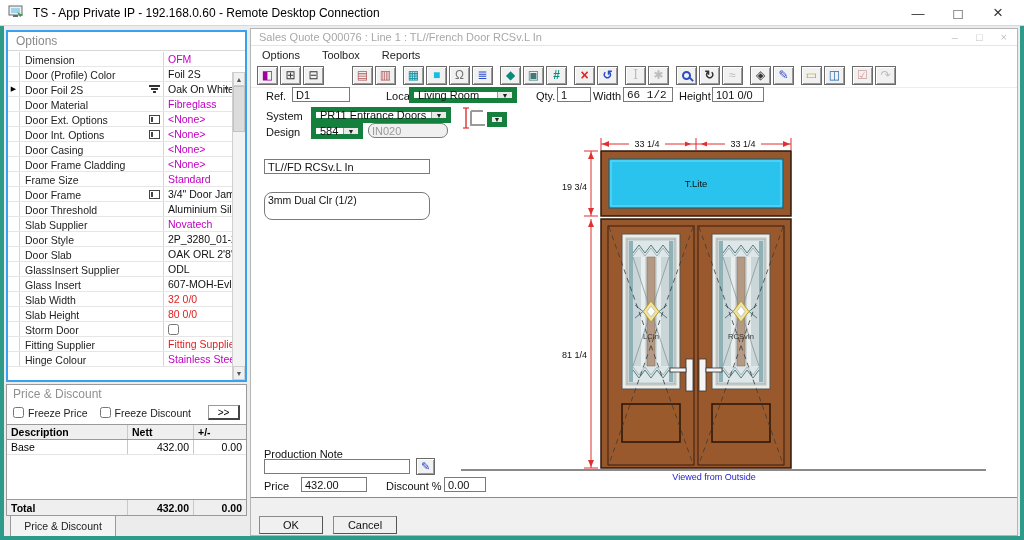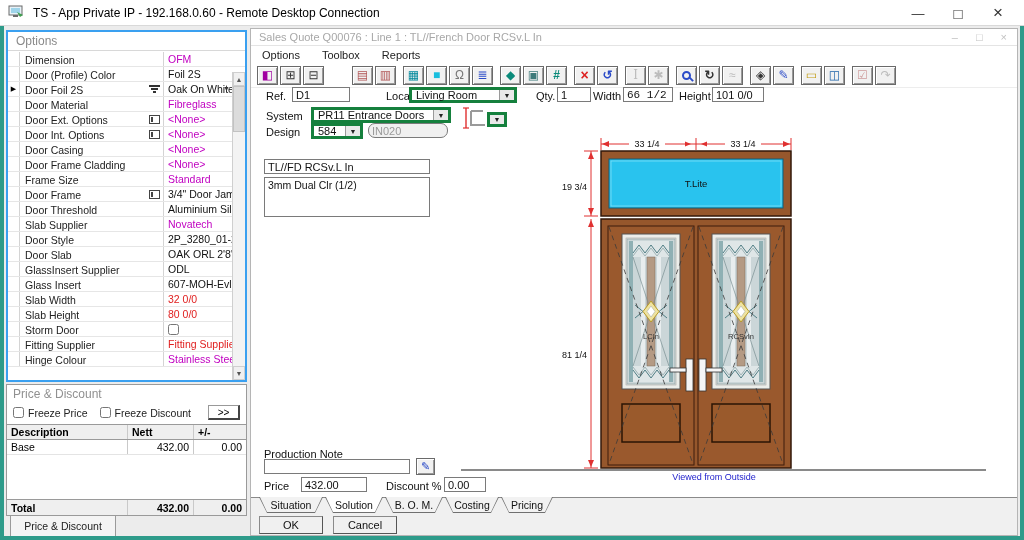--- a/index.html
+++ b/index.html
@@ -57,21 +57,21 @@
   .qmenu span { padding:0 11px; }
   .qtoolbar { height:25px; display:flex; align-items:center; padding-left:6px; border-bottom:1px solid #ededed; }
   .tbb { width:21px; height:19px; margin-right:2px; background:#f1f1f1; border:1px solid #6a6a6a; box-shadow:inset 1px 1px 0 #fff, inset -1px -1px 0 #9a9a9a; display:flex; align-items:center; justify-content:center; font-size:12px; line-height:1; padding:0; font-family:inherit; }
   .tc-mag{color:#a000a0}.tc-k{color:#333}.tc-red{color:#b05555}.tc-teal{color:#00889c}.tc-cyan{color:#19bede}.tc-gray{color:#777}.tc-blue{color:#2b4bc8}.tc-grn{color:#0a8a7a}.tc-frame{color:#3e7b7b}.tc-x{color:#dd2222;font-weight:bold;font-size:14px}.tc-dis{color:#bcbcbc}.tc-yel{color:#c09a10}.tc-win{color:#2266aa}.tc-chk{color:#cf9d9d}
   .mag { position:relative; width:9px; height:9px; border:2px solid #2b4bc8; border-radius:50%; display:inline-block; }
   .mag::after { content:""; position:absolute; width:6px; height:2px; background:#2b4bc8; right:-5px; bottom:-2px; transform:rotate(45deg); }
 
   .flabel { position:absolute; font-size:11px; color:#111; white-space:nowrap; }
   .fin { position:absolute; height:15px; border:1px solid #7a7a7a; font-size:11px; padding:0 3px; font-family:inherit; background:#fff; color:#111; }
   .fin:disabled { background:#f0f0f0; color:#9a9a9a;border-radius:7px; }
-  .fsel { position:absolute; height:16px; border:3px solid #15803d; font-size:11px; display:flex; align-items:center; padding-left:4px; background:#fff; color:#111; white-space:nowrap;text-align:center; }
+  .fsel { position:absolute; height:16px; border:5px solid #15803d; font-size:11px; display:flex; align-items:center; padding-left:4px; background:#fff; color:#111; white-space:nowrap;text-align:center; }
   .fsel .da { margin-left:auto; width:15px; align-self:stretch; background:#e9e9e9; border-left:1px solid #9a9a9a; display:flex; align-items:center; justify-content:center; font-size:7px; color:#222; }
   .ftxt { position:absolute; border:1px solid #7a7a7a; font-size:10.5px; padding:1px 3px; font-family:inherit; background:#fff; color:#111; resize:none; overflow:hidden; }
   .editbtn { position:absolute; width:19px; height:17px; background:#f1f1f1; border:1px solid #6a6a6a; box-shadow:inset 1px 1px 0 #fff, inset -1px -1px 0 #9a9a9a; font-size:11px; color:#2b4bc8; display:flex; align-items:center; justify-content:center; }
 
   .drawing { position:absolute; left:200px; top:105px; width:560px; height:352px; }
   .drawing text { font-family:"Liberation Sans", sans-serif; }
 
   .qgray { position:absolute; left:0; top:468px; width:766px; height:38px; background:#f0f0f0; border-top:1px solid #8a8a8a; }
   .tabs { position:absolute; left:8px; top:468px; display:flex; gap:2px; z-index:3; }
   .tab { position:relative; height:16px; clip-path:polygon(0 0,100% 0,calc(100% - 8px) 100%,8px 100%); background:#707070; display:flex; align-items:center; justify-content:center; font-size:10.5px; color:#111; }
@@ -412,21 +412,21 @@
     </div>
 
     <span class="flabel" style="left:15px;top:97px">Design</span>
     <div class="fsel" style="left:60px;top:94px;width:52px">
       <span>584</span>
       <span class="da">▼</span>
     </div>
     <input class="fin" style="left: 117px; top: 94px; width: 80px;" disabled="" value="IN020">
 
     <input class="fin" style="left: 13px; top: 130px; width: 166px;" value="TL//FD RCSv.L In">
-    <textarea class="ftxt" style="left: 13px; top: 148px; width: 166px; height: 40px;">3mm Dual Clr (1/2)</textarea>
+    <textarea class="ftxt" style="left: 13px; top: 163px; width: 166px; height: 28px; border-radius: 8px;">3mm Dual Clr (1/2)</textarea>
 
     <svg class="drawing" viewBox="0 0 560 352">
 
       <rect x="150" y="17" width="190" height="65" fill="#96572c" stroke="#33190a" stroke-width="1.5"></rect>
       <rect x="158" y="25" width="174" height="49" fill="#29c3ee" stroke="#115e78" stroke-width="1"></rect>
       <rect x="160" y="27" width="170" height="45" fill="none" stroke="#7fe0f8" stroke-width="0.8"></rect>
       <text x="245" y="53" font-size="9.5" fill="#111" text-anchor="middle">T.Lite</text>
 
       <rect x="150" y="85" width="190" height="249" fill="#96572c" stroke="#33190a" stroke-width="1.5"></rect>
       <rect x="157" y="92" width="86" height="239" fill="#9a592d" stroke="#3c1d0c" stroke-width="1"></rect>
@@ -518,34 +518,17 @@
     <input class="fin" style="left: 13px; top: 430px; width: 146px;" value="">
     <span class="editbtn" style="left:165px;top:429px">
         <span>✎</span>
       </span>
     <span class="flabel" style="left:13px;top:451px">Price</span>
     <input class="fin" style="left: 50px; top: 448px; width: 66px;" value="432.00">
     <span class="flabel" style="left:135px;top:451px">Discount %</span>
     <input class="fin" style="left: 193px; top: 448px; width: 42px;" value="0.00">
 
     <div class="qgray"></div>
-    <div class="tabs">
-      <div class="tab" style="width:64px">
-          <span>Situation</span>
-        </div>
-      <div class="tab active" style="width:58px">
-          <span>Solution</span>
-        </div>
-      <div class="tab" style="width:58px">
-          <span>B. O. M.</span>
-        </div>
-      <div class="tab" style="width:54px">
-          <span>Costing</span>
-        </div>
-      <div class="tab" style="width:52px">
-          <span>Pricing</span>
-        </div>
-    </div>
     <button class="wbtn" style="left:8px;top:487px;width:64px">OK</button>
     <button class="wbtn" style="left:82px;top:487px;width:64px">Cancel</button>
   </div>
 
 </div>
 
 </body></html>

